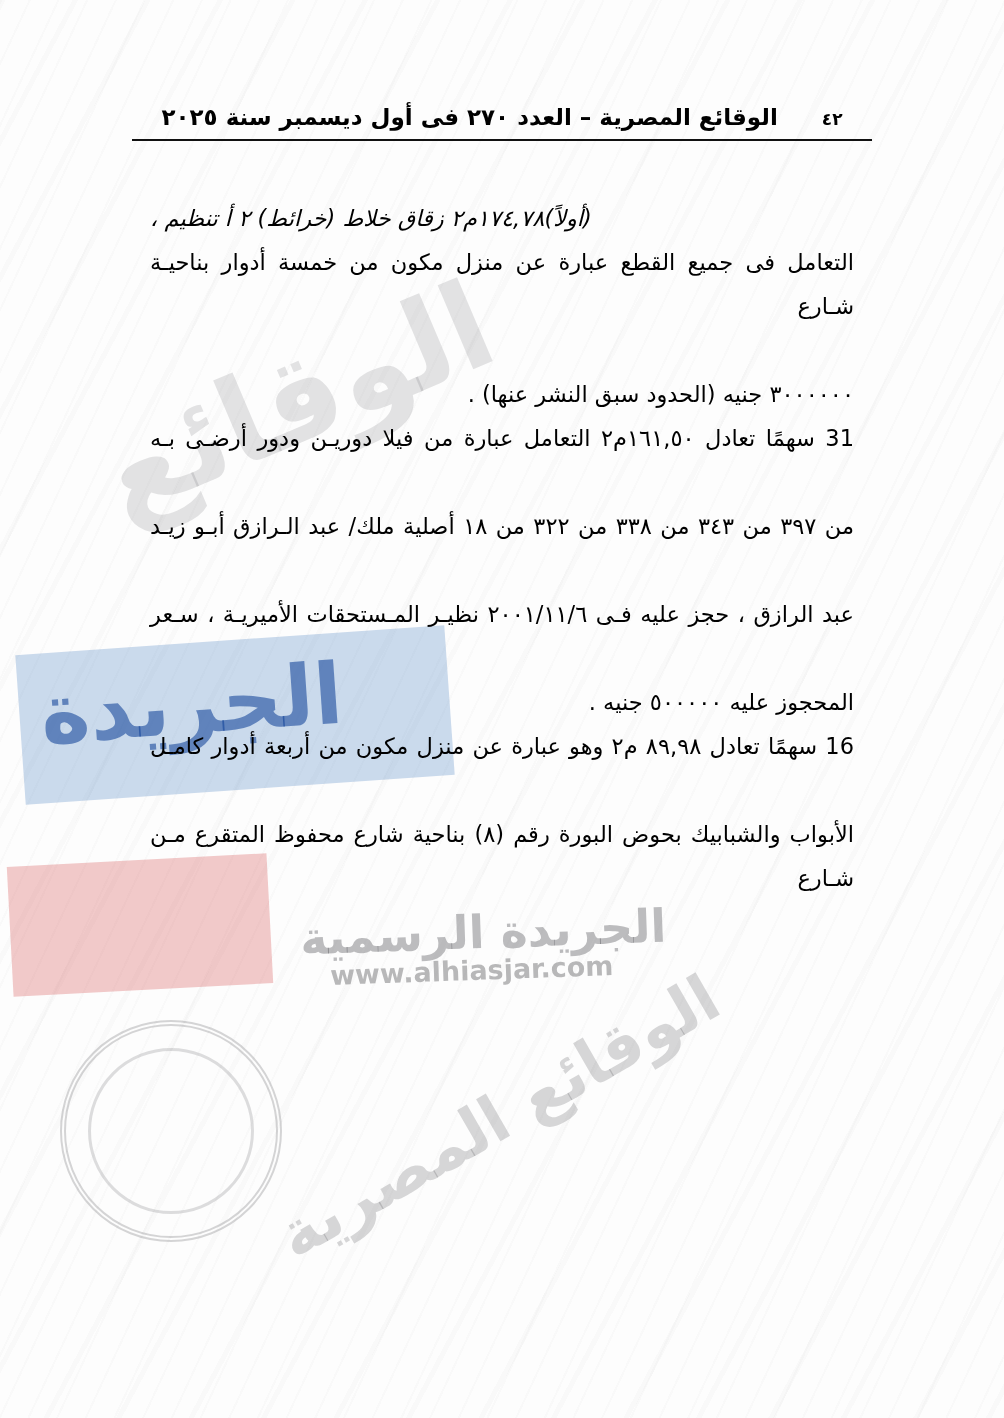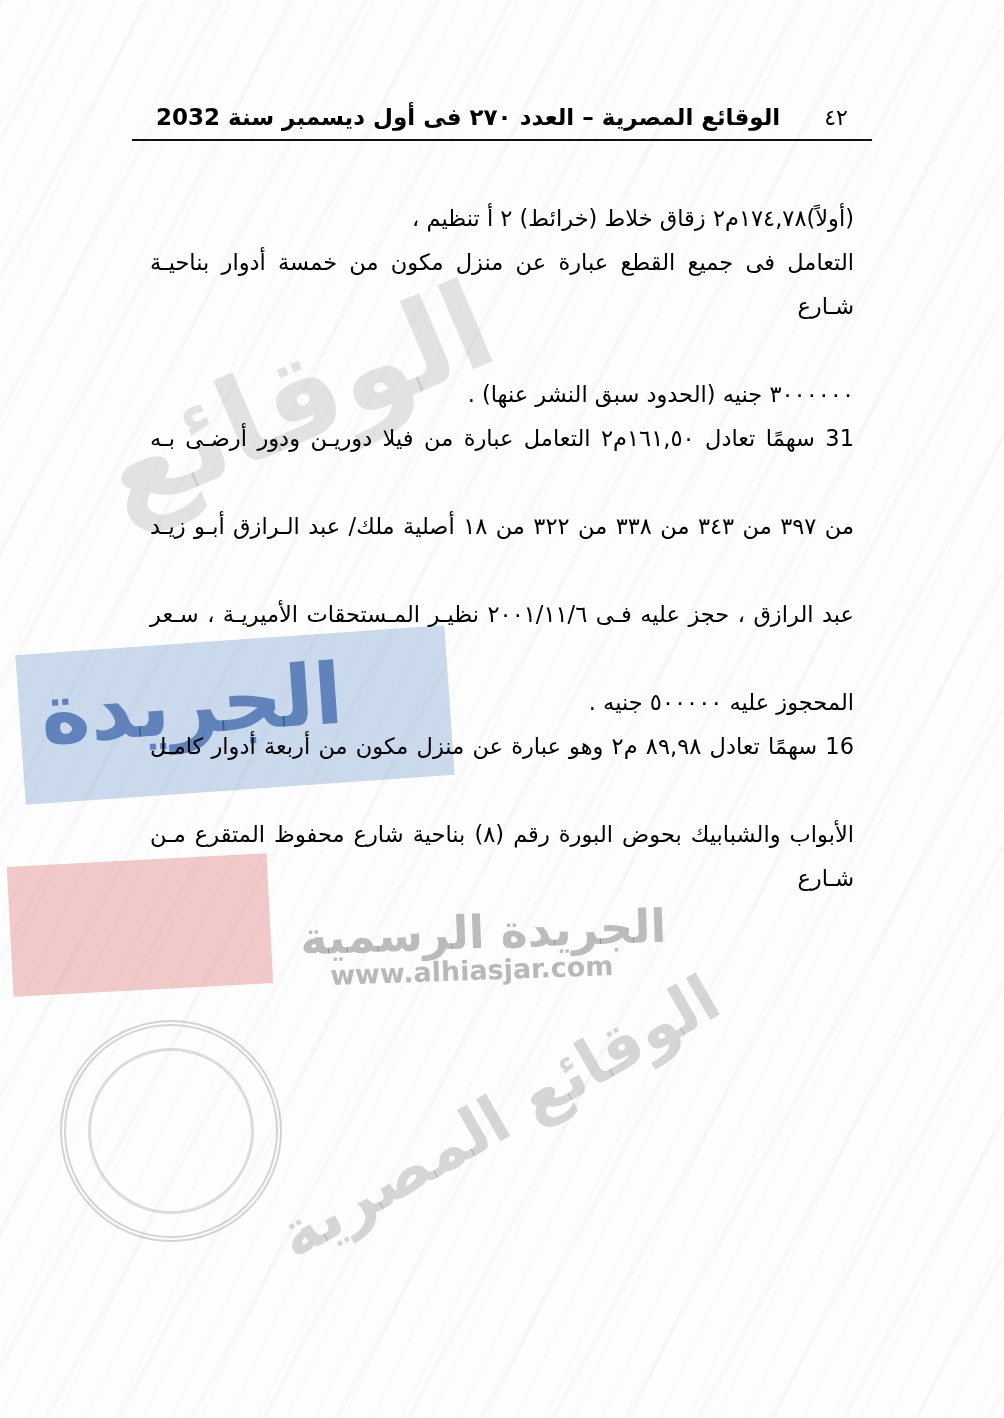--- a/index.html
+++ b/index.html
@@ -163,22 +163,22 @@
     display: flex;
     flex-direction: row;
     align-items: baseline;
     justify-content: center;
     gap: 44px;
     font-size: 23px;
     font-weight: bold;
     white-space: nowrap;
   }
   .header-pageno {
-    font-size: 22px;
-    font-weight: normal;
+    font-size: 17px;
+    font-weight: bold;
   }
   .header-rule {
     margin-top: 9px;
     border-bottom: 2.5px solid #111;
     width: 100%;
   }
 
   
   .content {
     position: absolute;
@@ -195,21 +195,22 @@
   }
   .para.just {
     text-align: justify;
   }
   .para.just:after {
     content: "";
     display: inline-block;
     width: 100%;
   }
   .indent-item {
-    text-align: right;
+    text-align: left;
+    font-style: italic;
   }
   .tail-center {
     text-align: right;
   }
 </style>
 </head>
 <body>
 
 <div class="page">
 
@@ -221,21 +222,21 @@
   <div class="wm-blue-text">الجريدة</div>
   <div class="wm-red-band"></div>
   <div class="wm-site">الجريدة الرسمية</div>
   <div class="wm-site-url">www.alhiasjar.com</div>
   <div class="wm-seal"></div>
   <div class="wm-diag-text">الوقائع المصرية</div>
 
   <div class="header">
     <div class="header-line">
       <span class="header-pageno">٤٢</span>
-      <span>الوقائع المصرية – العدد  ٢٧٠  فى أول ديسمبر سنة 2032</span>
+      <span>الوقائع المصرية – العدد  ٢٧٠  فى أول ديسمبر سنة ٢٠٢٥</span>
     </div>
     <div class="header-rule"></div>
   </div>
 
   <div class="content">
 
     <div class="para indent-item">(أولاً)١٧٤,٧٨م٢ زقاق خلاط (خرائط) ٢ أ تنظيم ،</div>
 
     <div>
       <div class="para just">التعامل فى جميع القطع عبارة عن منزل مكون من خمسة أدوار بناحيـة شـارع</div>

